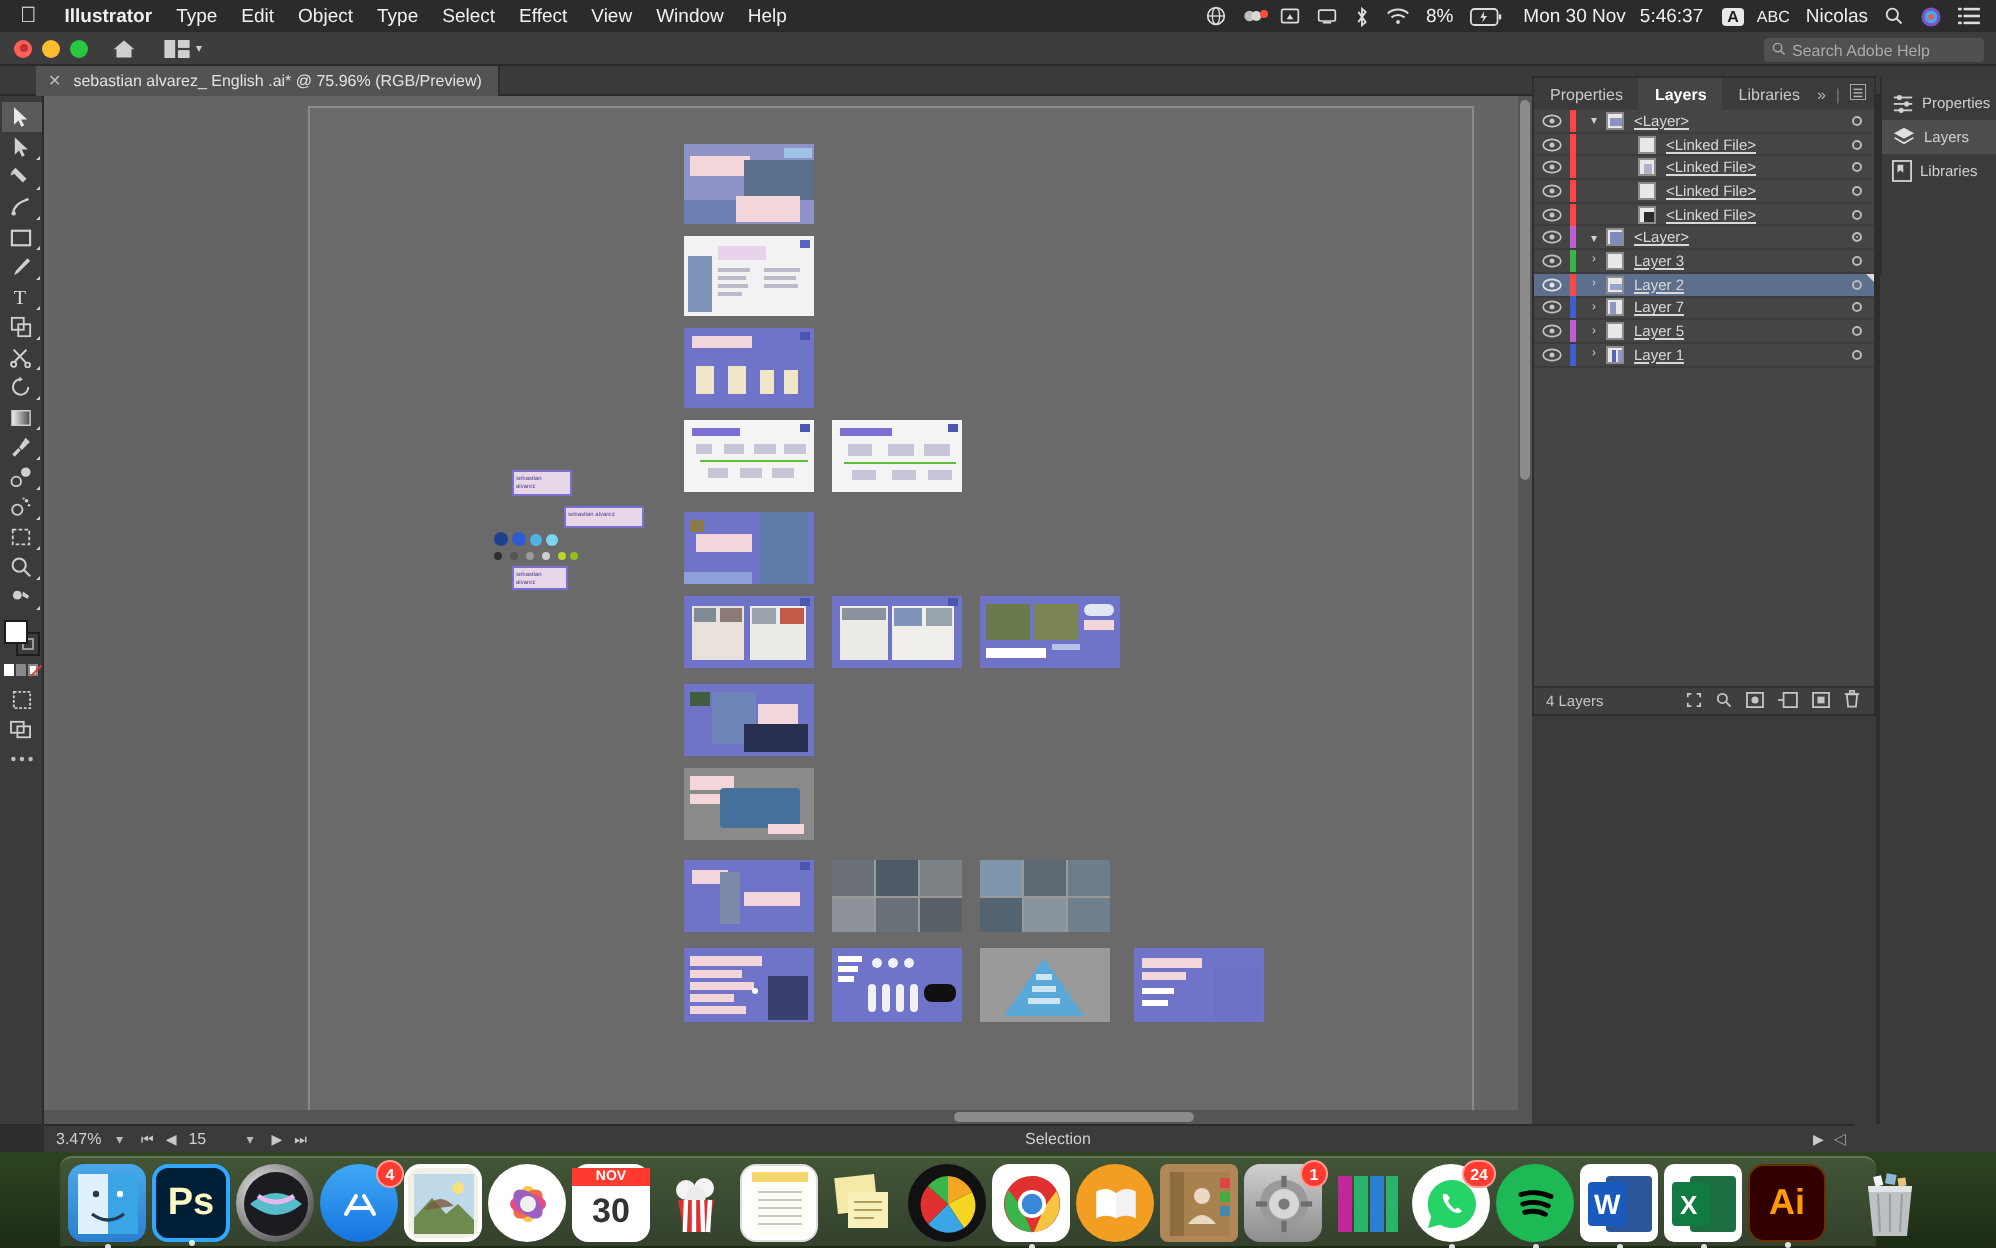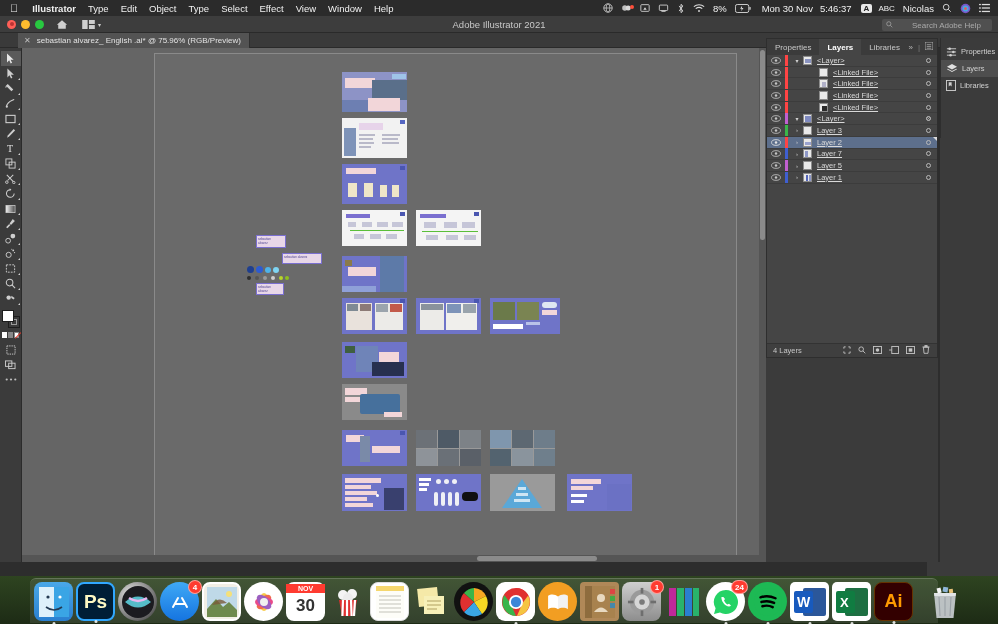--- a/index.html
+++ b/index.html
@@ -43,21 +43,21 @@
   .tl.r:after{content:"";position:absolute;inset:2.5px;border-radius:50%;background:#b33;}
   .appbar .homeicon { margin-left:12px; color:#cfcfcf; display:flex;}
   .appbar .arrange { margin-left:14px; display:flex; align-items:center; gap:3px; color:#cfcfcf;}
   .appbar .title {
     position:absolute; left:0; right:0; text-align:center;
     font-size:9.5px; color:#c9c9c9; pointer-events:none;
   }
   .appbar .searchbox {
     position:absolute; right:6px; top:3px; width:110px; height:12px;
     background:#505050; border-radius:2px; display:flex; align-items:center;
-    padding:0 4px; gap:19px; color:#aaa; font-size:8px;
+    padding:0 4px; gap:3px; color:#aaa; font-size:8px;
   }
 
   
   .tabbar {
     position:absolute; top:33px; left:0; width:998px; height:15px;
     background:#3a3a3a; border-bottom:1px solid #2a2a2a;
   }
   .doctab {
     position:absolute; left:18px; top:0; height:15px;
     background:#535353; display:flex; align-items:center;
@@ -352,21 +352,20 @@
         </svg>
     </span>
     <span class="arrange">
       <svg width="13" height="9" viewBox="0 0 14 10">
           <rect x="0" y="0" width="6" height="10" fill="#cfcfcf"></rect>
           <rect x="7.5" y="0" width="6.5" height="4.4" fill="#cfcfcf"></rect>
           <rect x="7.5" y="5.6" width="6.5" height="4.4" fill="#cfcfcf"></rect>
         </svg>
       <span style="font-size:6px;color:#cfcfcf;">▾</span>
     </span>
-    <span class="title">Adobe Illustrator 2021</span>
     <div class="searchbox">
       <span>
         <svg width="7" height="7" viewBox="0 0 10 10">
             <circle cx="4" cy="4" r="3" fill="none" stroke="#aaa" stroke-width="1"></circle>
             <line x1="6.2" y1="6.2" x2="9" y2="9" stroke="#aaa" stroke-width="1"></line>
           </svg>
       </span>
       <span>Search Adobe Help</span>
     </div>
   </div>
@@ -711,20 +710,33 @@
 
     </div>
     <div class="canvas-scroll-v">
       <span class="thumb"></span>
     </div>
     <div class="canvas-scroll-h">
       <span class="thumb"></span>
     </div>
   </div>
 
+  <div class="statusbar">
+    <span class="sb-zoom">3.47%</span>
+    <span class="sb-caret">▾</span>
+    <span class="sb-navbtn">⏮</span>
+    <span class="sb-navbtn">◀</span>
+    <span class="sb-page">15</span>
+    <span class="sb-caret">▾</span>
+    <span class="sb-navbtn">▶</span>
+    <span class="sb-navbtn">⏭</span>
+    <span class="sb-sel">Selection</span>
+    <span class="sb-play">▶</span>
+    <span class="sb-grip">◁</span>
+  </div>
 
   <div class="panel">
     <div class="panel-tabs">
       <span class="ptab">Properties</span>
       <span class="ptab active">Layers</span>
       <span class="ptab">Libraries</span>
       <span class="pt-right">
         <span>»</span>
         <span style="opacity:.5">|</span>
         <span>

